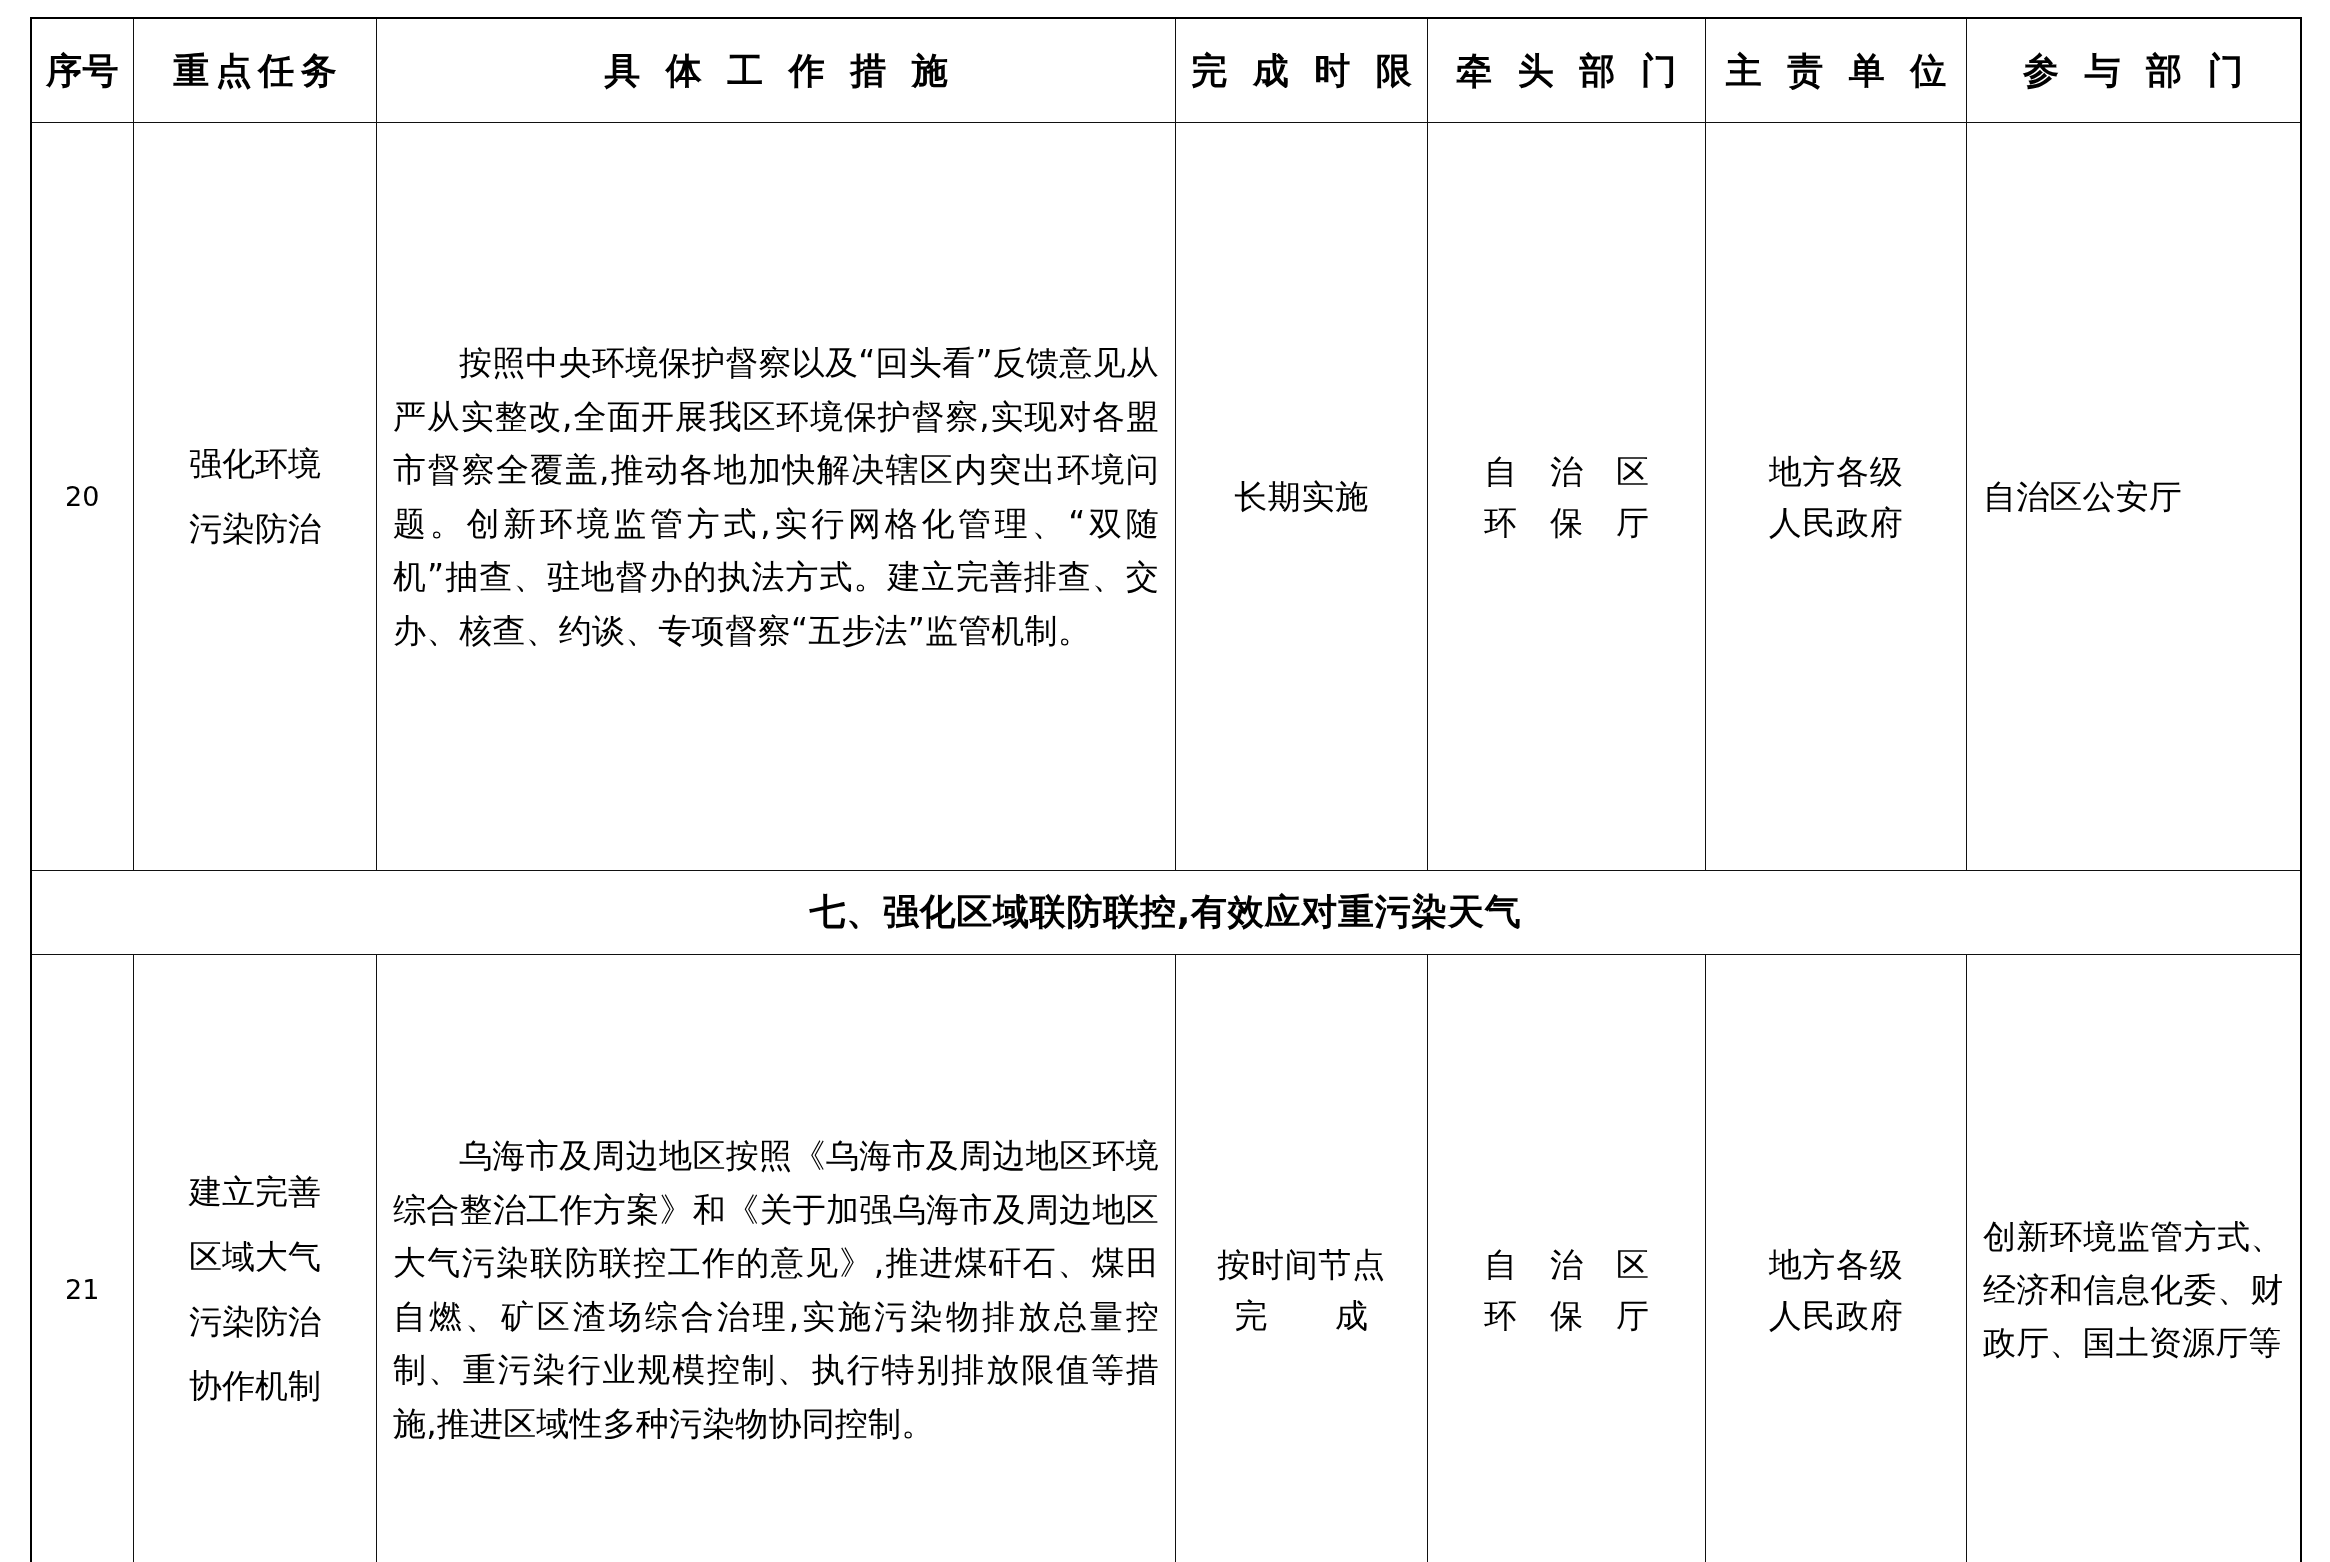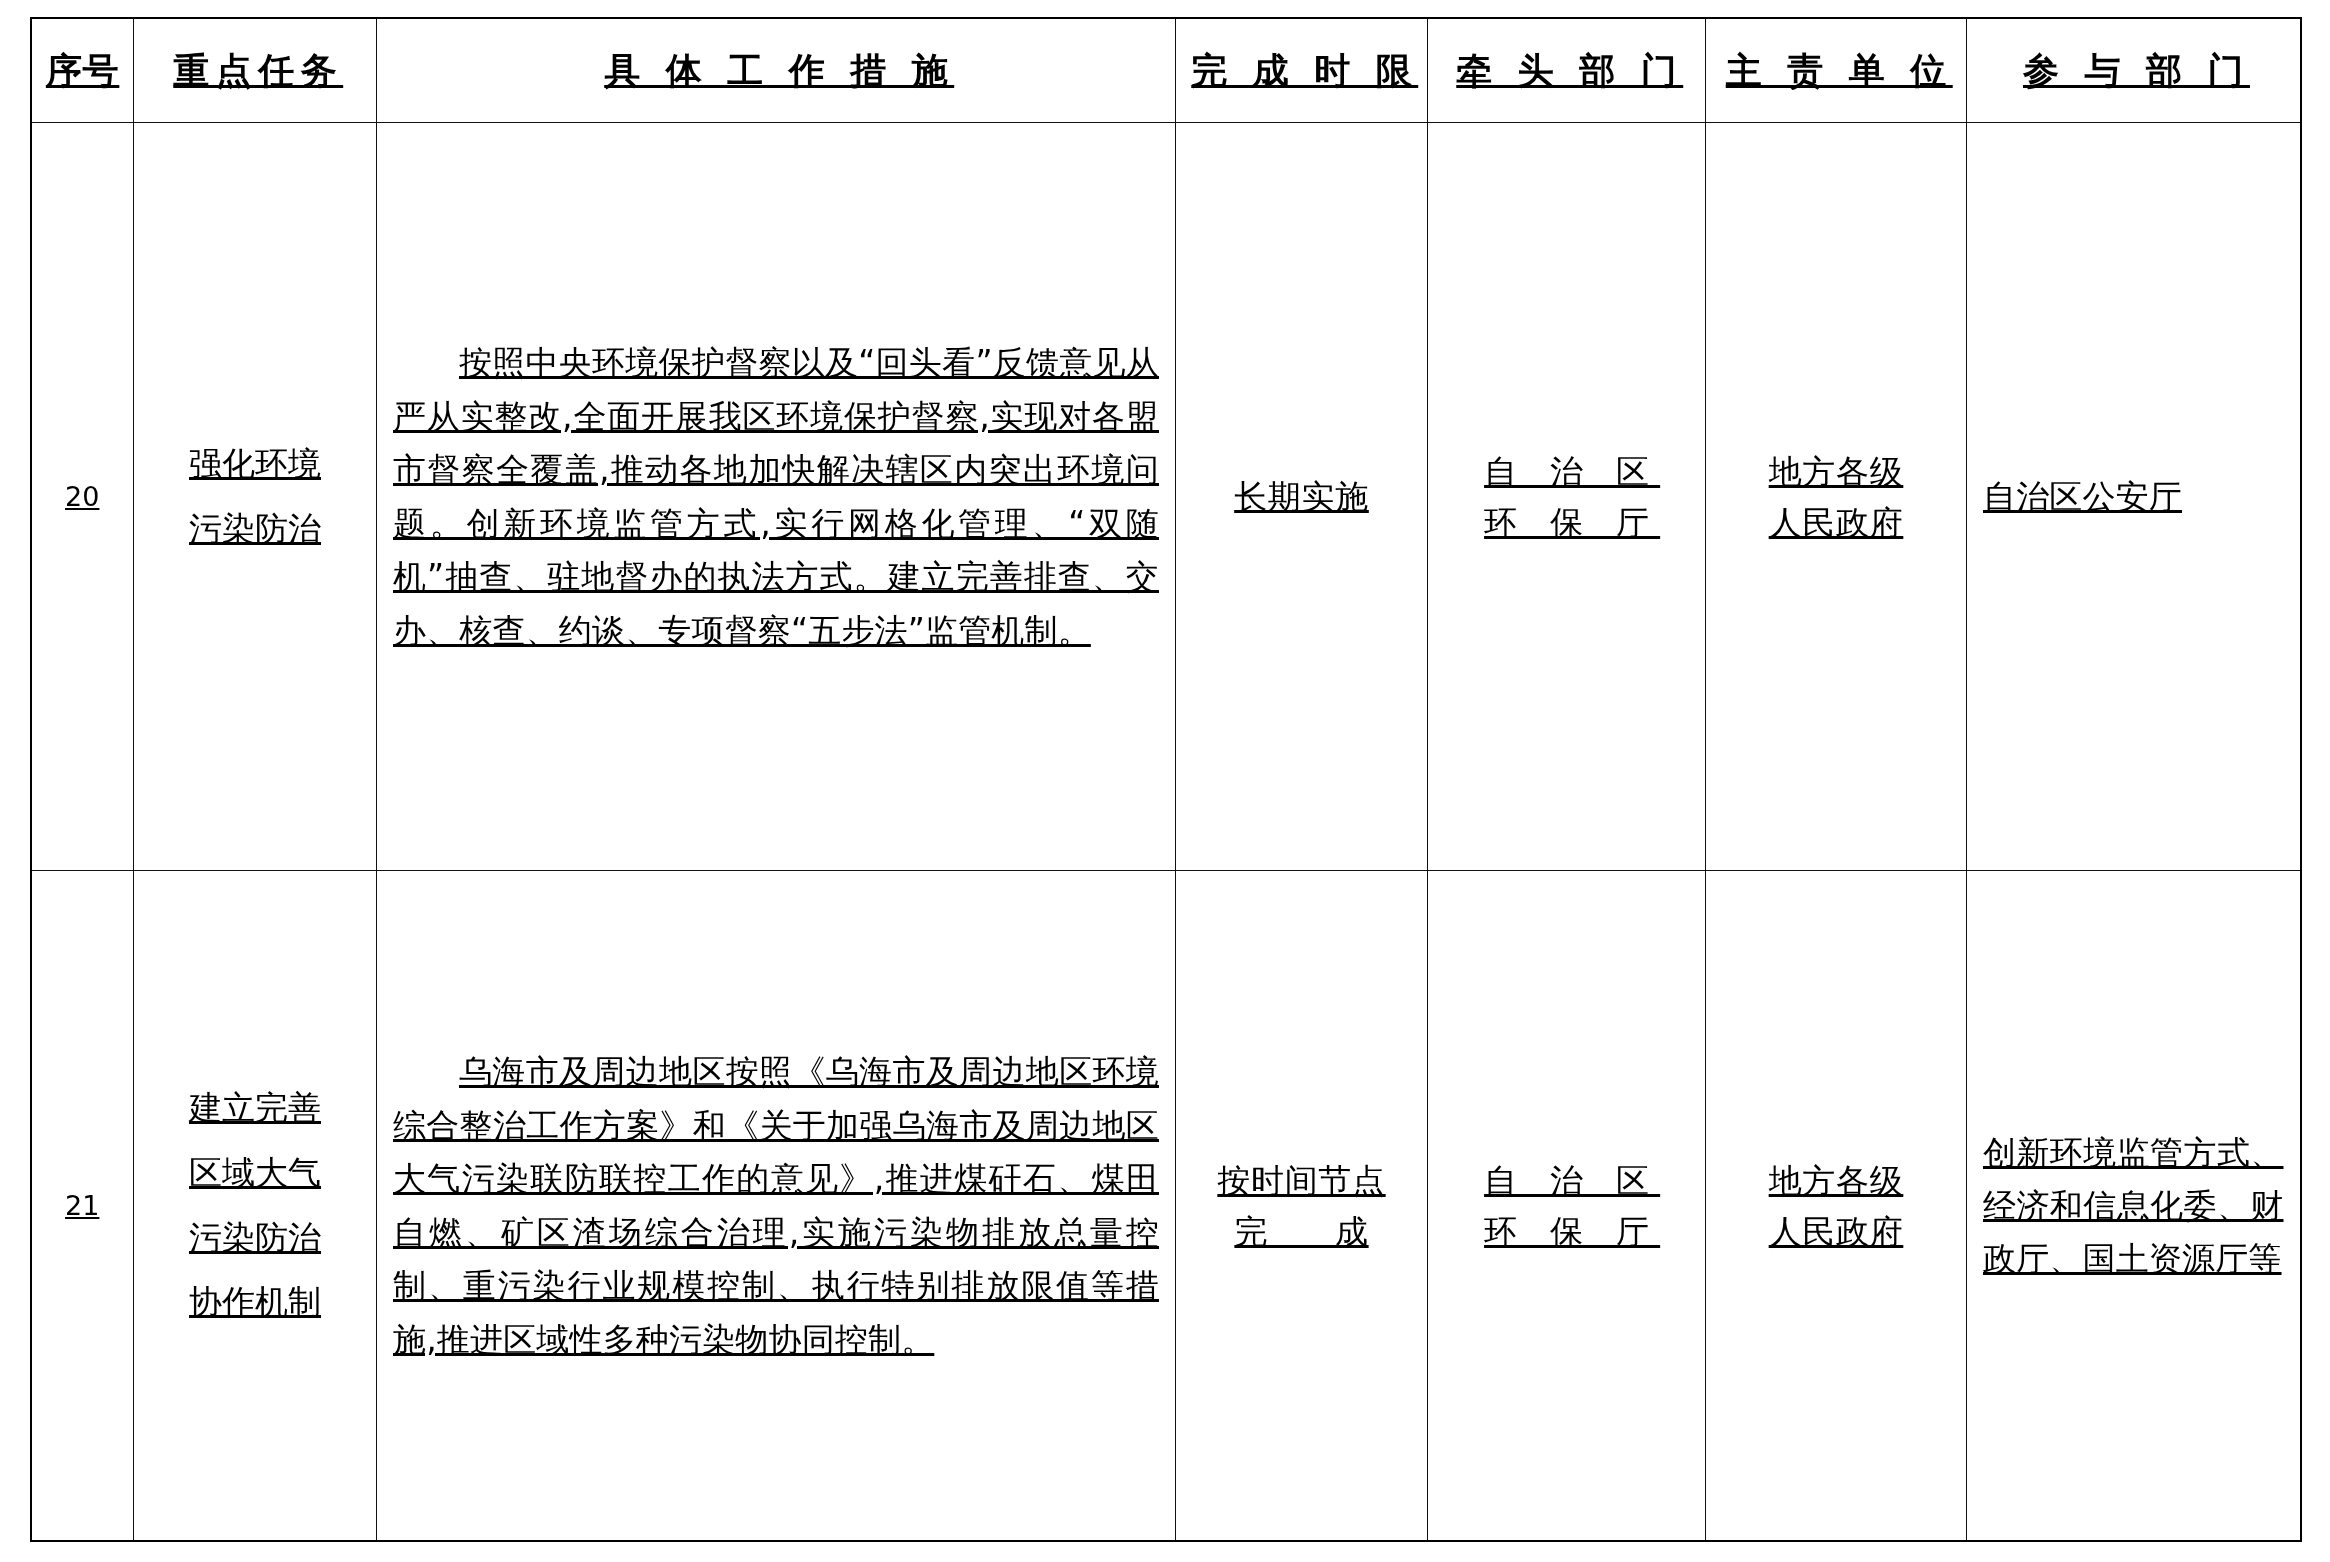--- a/index.html
+++ b/index.html
@@ -14,21 +14,20 @@
     color: #000000;
     overflow: hidden;
   }
 
   .page {
     position: relative;
     width: 2330px;
     height: 1562px;
     box-sizing: border-box;
     padding: 12px 29.5px 0 29.5px;
-    text-decoration: underline;
   }
 
   table.doc-table {
     border-collapse: collapse;
     table-layout: fixed;
     width: 2269px;
     margin-top: 5.2px;
   }
 
   table.doc-table td {
@@ -164,20 +163,23 @@
       </td>
       <td class="cell-center">
         <span>地方各级</span><br>
         <span>人民政府</span>
       </td>
       <td class="cell-part">
         <p>自治区公安厅</p>
       </td>
     </tr>
 
+    <tr class="section-row">
+      <td colspan="7">七、强化区域联防联控,有效应对重污染天气</td>
+    </tr>
 
     <tr class="row-21">
       <td class="cell-seq">21</td>
       <td class="cell-task">
         <p>建立完善</p>
         <p>区域大气</p>
         <p>污染防治</p>
         <p>协作机制</p>
       </td>
       <td class="cell-measure">

